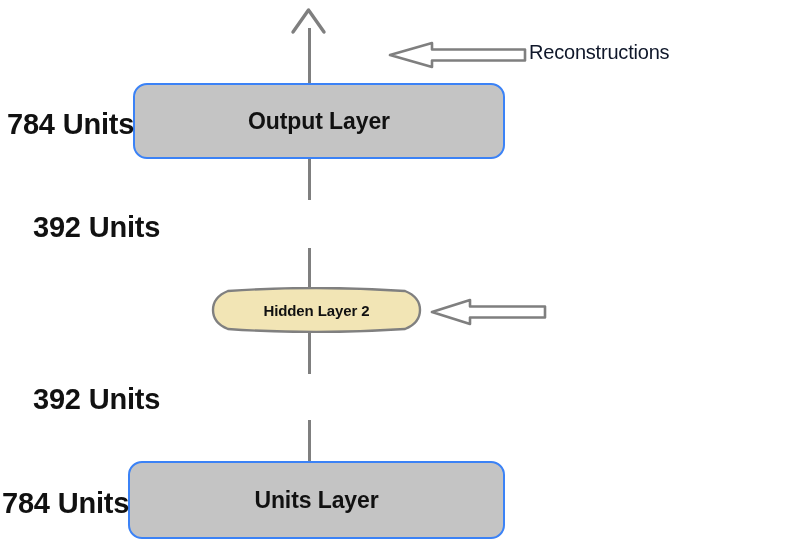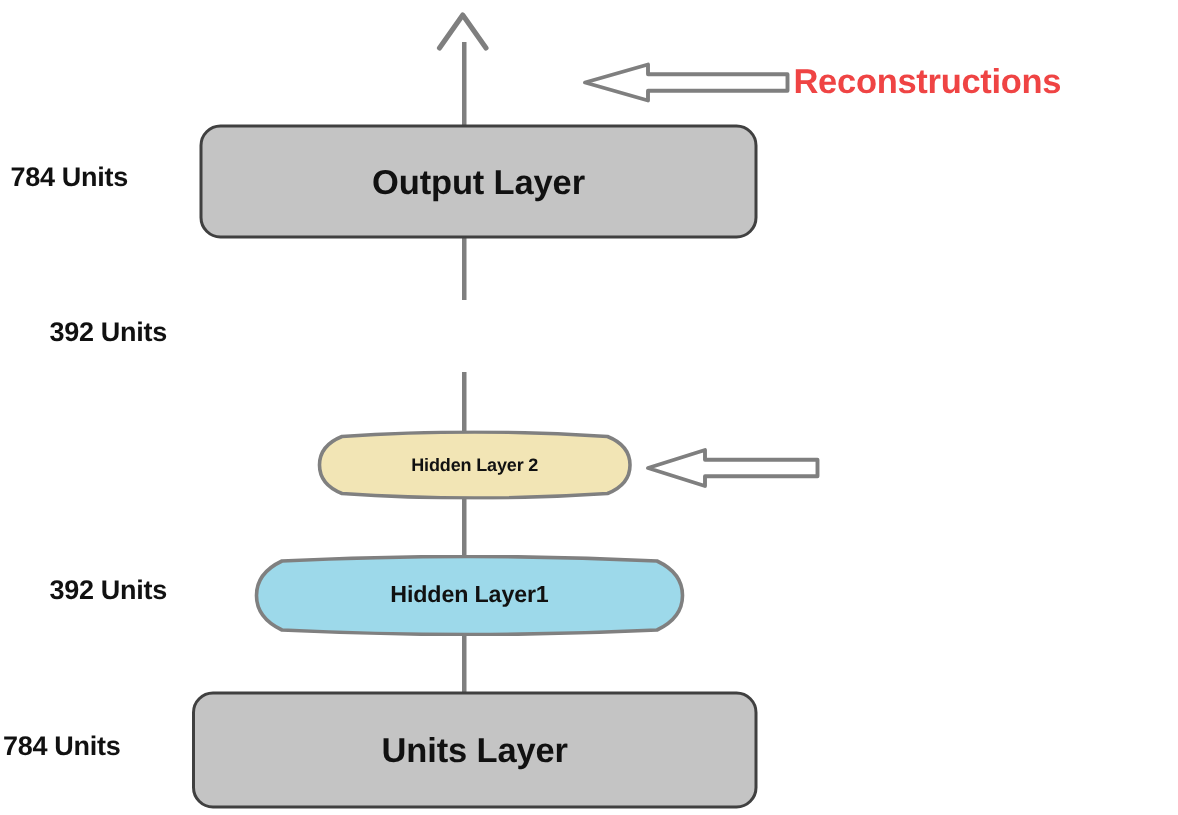--- a/index.html
+++ b/index.html
@@ -46,63 +46,63 @@
     z-index: 3;
     color: #111111;
     font-weight: bold;
     letter-spacing: -0.1px;
     white-space: nowrap;
   }
 
   
   .layer.rect {
     background: #c4c4c4;
-    border: 2px solid #404040;
+    border: 2px solid #3b82f6;
     border-radius: 14px;
   }
   .layer.rect .layer-label {
     font-size: 23px;
   }
 
   
   .layer.can {
     background: transparent;
     border: none;
   }
   .layer.can .can-svg {
     position: absolute;
     left: 0;
     top: 0;
   }
   .layer.can .layer-label {
     font-size: 15.5px;
   }
   .layer.can.small .layer-label {
-    font-size: 12px;
+    font-size: 15px;
   }
 
   
   .unit-label {
     position: absolute;
     color: #111111;
     font-weight: bold;
-    font-size: 18px;
+    font-size: 29px;
     white-space: nowrap;
     letter-spacing: -0.2px;
   }
 
   
   .callout-arrow {
     position: absolute;
   }
   .callout-text {
     position: absolute;
-    color: #ef4444;
-    font-weight: bold;
-    font-size: 23px;
+    color: #0f172a;
+    font-weight: normal;
+    font-size: 20px;
     white-space: nowrap;
     letter-spacing: -0.2px;
   }
 </style>
 </head>
 <body>
 
 <div id="canvas">
 
   <div class="connector" style="left:308px; top:28px; height:56px;"></div>
@@ -128,32 +128,20 @@
                Q 106 -2 195 4
                Q 210 10 210 23
                Q 210 36 195 42
                Q 106 48 18 42
                Q 3 36 3 23
                Q 3 10 18 4 Z" fill="#f2e5b5" stroke="#808080" stroke-width="2.4"></path>
     </svg>
     <span class="layer-label">Hidden Layer 2</span>
   </div>
 
-  <div class="layer can" style="left:168px; top:370px; width:290px; height:54px;">
-    <svg class="can-svg" width="290" height="54" viewBox="0 0 290 54" preserveAspectRatio="none">
-      <path d="M 20 4
-               Q 145 -2 270 4
-               Q 287 12 287 27
-               Q 287 42 270 50
-               Q 145 56 20 50
-               Q 3 42 3 27
-               Q 3 12 20 4 Z" fill="#9dd9ea" stroke="#808080" stroke-width="2.4"></path>
-    </svg>
-    <span class="layer-label">Hidden Layer1</span>
-  </div>
   <div class="unit-label" style="left:33px; top:383px;">392 Units</div>
 
   <div class="layer rect" style="left:128px; top:461px; width:377px; height:78px;">
     <span class="layer-label">Units Layer</span>
   </div>
   <div class="unit-label" style="left:2px; top:487px;">784 Units</div>
 
   <svg class="callout-arrow" width="140" height="34" viewBox="0 0 140 34" style="left:388px; top:38px;">
     <path d="M 2 17
              L 44 5

